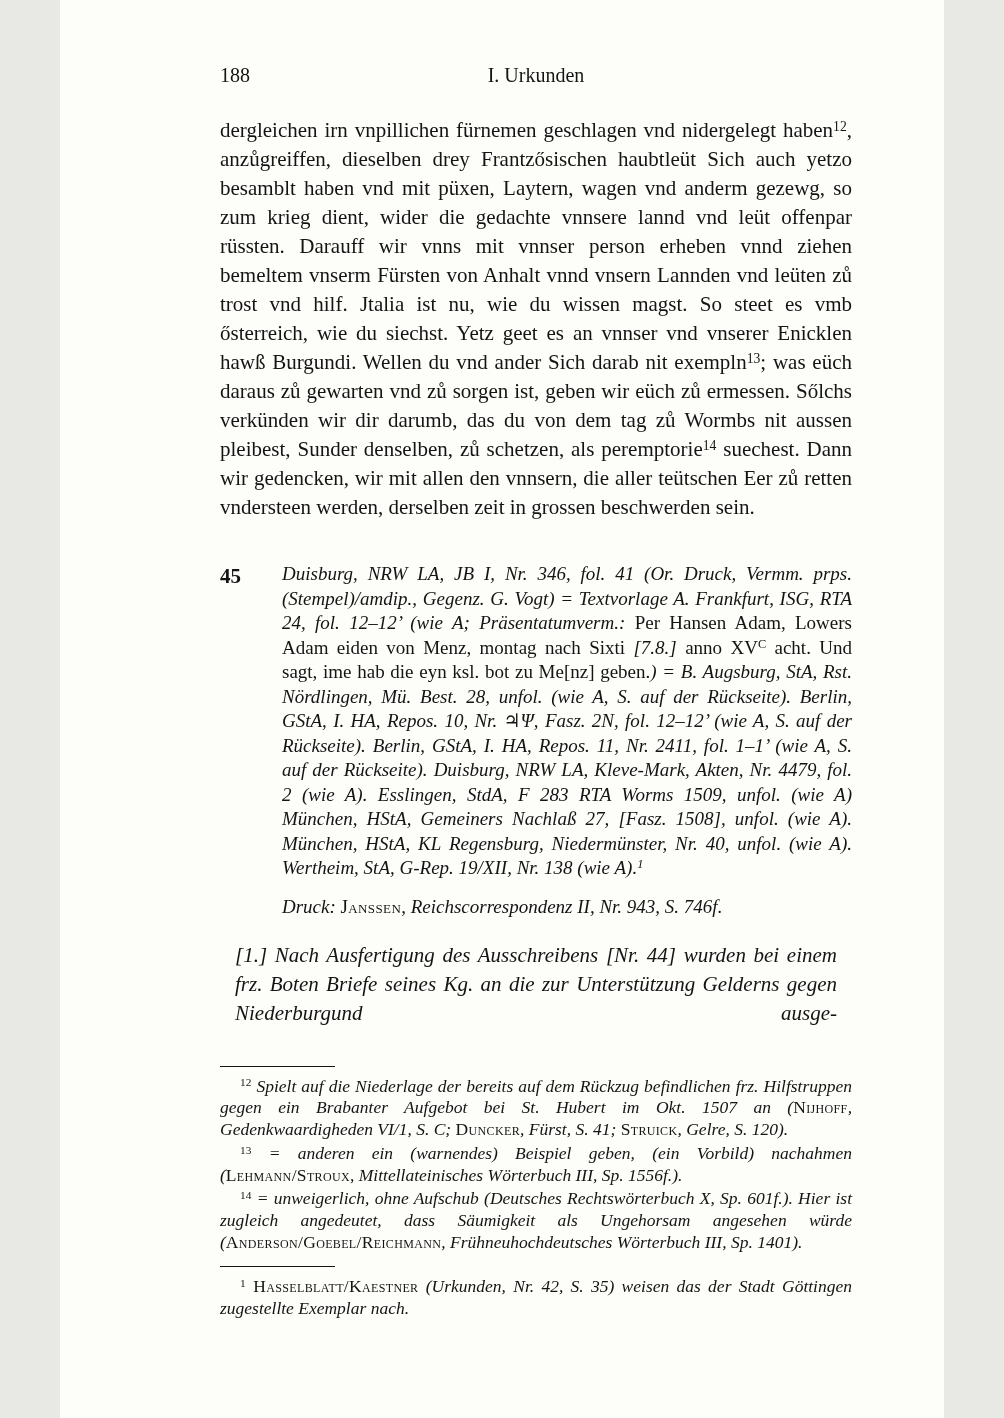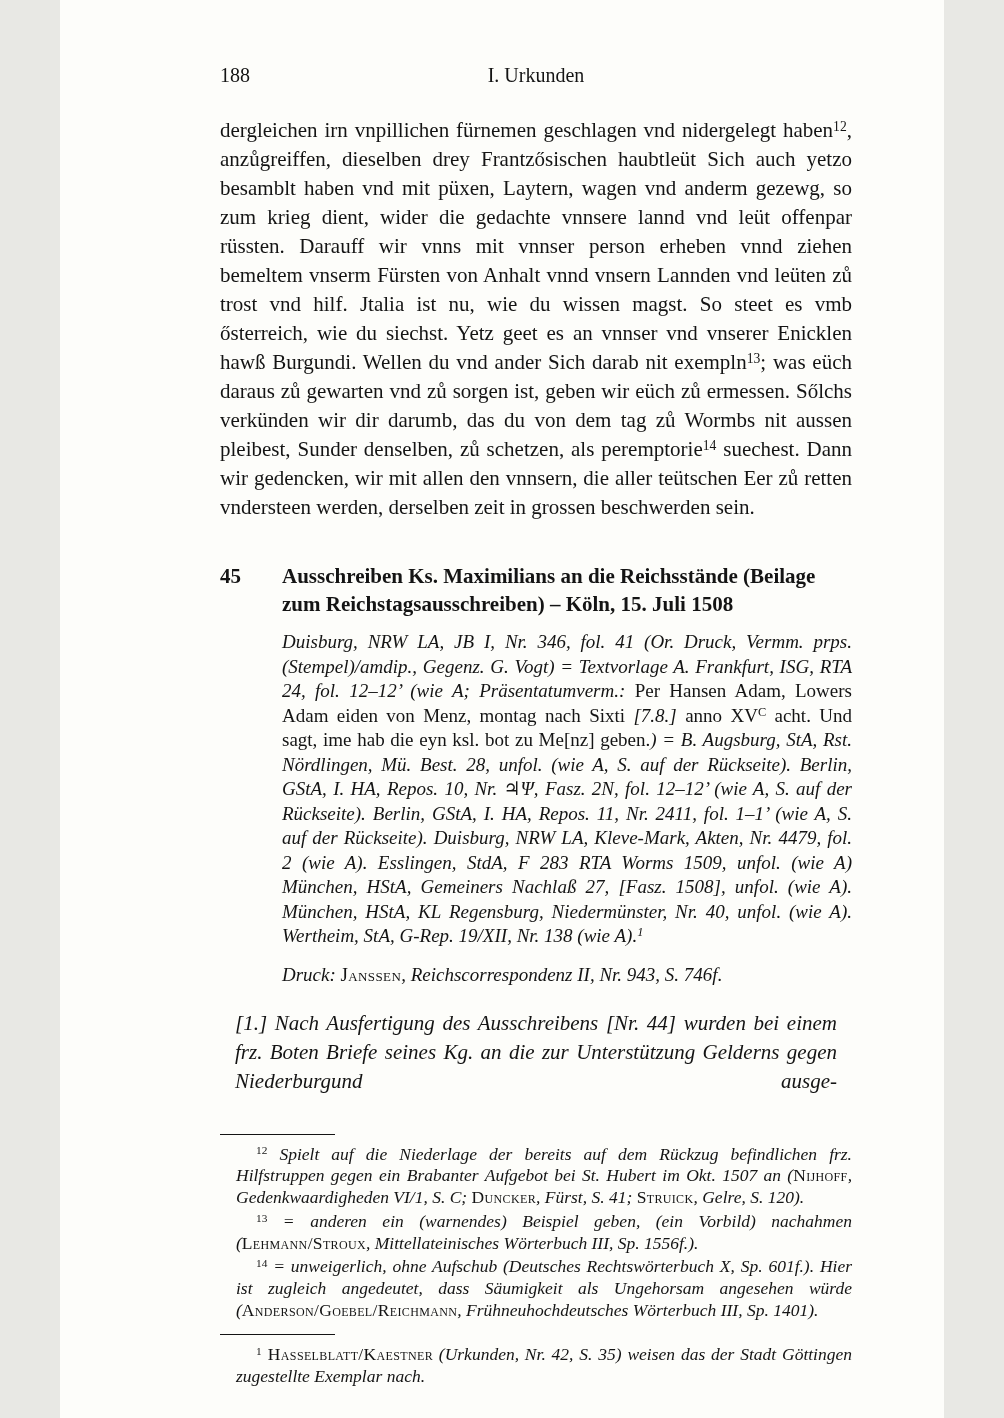--- a/index.html
+++ b/index.html
@@ -63,21 +63,21 @@
     text-align-last: justify;
   }
   .footnotes { margin-top: 38px; }
   .fnrule {
     width: 115px;
     border-top: 1.6px solid #141414;
     margin: 0 0 9px 0;
   }
   .rule2 { margin-top: 12px; }
   .fn {
-    margin: 0 0 2px 16px;
+    margin: 0 0 2px 0;
     font-size: 17.5px;
     line-height: 21.8px;
     font-style: italic;
     text-align: justify;
     text-indent: 20px;
   }
   sup {
     font-size: 0.65em;
     line-height: 0;
     position: relative;
@@ -94,21 +94,20 @@
 
   <header class="pagehead">
     <span class="pagenum">188</span>
     <span class="runtitle">I. Urkunden</span>
   </header>
 
   <p class="bodytext"><span>dergleichen irn vnpillichen fürnemen geschlagen vnd nidergelegt haben</span><sup class="rm">12</sup><span>, anzůgreiffen, dieselben drey Frantzősischen haubtleüt Sich auch yetzo besamblt haben vnd mit püxen, Laytern, wagen vnd anderm gezewg, so zum krieg dient, wider die gedachte vnnsere lannd vnd leüt offenpar rüssten. Darauff wir vnns mit vnnser person erheben vnnd ziehen bemeltem vnserm Fürsten von Anhalt vnnd vnsern Lannden vnd leüten zů trost vnd hilf. Jtalia ist nu, wie du wissen magst. So steet es vmb ősterreich, wie du siechst. Yetz geet es an vnnser vnd vnserer Enicklen hawß Burgundi. Wellen du vnd ander Sich darab nit exempln</span><sup class="rm">13</sup><span>; was eüch daraus zů gewarten vnd zů sorgen ist, geben wir eüch zů ermessen. Sőlchs verkünden wir dir darumb, das du von dem tag zů Wormbs nit aussen pleibest, Sunder denselben, zů schetzen, als peremptorie</span><sup class="rm">14</sup><span> suechest. Dann wir gedencken, wir mit allen den vnnsern, die aller teütschen Eer zů retten vndersteen werden, derselben zeit in grossen beschwerden sein.</span></p>
 
   <section class="entry">
     <span class="entrynum">45</span>
-    <h2 class="entrytitle">Ausschreiben Ks. Maximilians an die Reichsstände (Beilage zum Reichstagsausschreiben) – Köln, 15. Juli 1508</h2>
     <p class="source"><span>Duisburg, NRW LA, JB I, Nr. 346, fol. 41 (Or. Druck, Vermm. prps. (Stempel)/amdip., Gegenz. G. Vogt) = Textvorlage A. Frankfurt, ISG, RTA 24, fol. 12–12’ (wie A; Präsentatumverm.: </span><span class="rm">Per Hansen Adam, Lowers Adam eiden von Menz, montag nach Sixti </span><span>[7.8.]</span><span class="rm"> anno XV</span><sup class="rm">C</sup><span class="rm"> acht. Und sagt, ime hab die eyn ksl. bot zu Me[nz] geben.</span><span>) = B. Augsburg, StA, Rst. Nördlingen, Mü. Best. 28, unfol. (wie A, S. auf der Rückseite). Berlin, GStA, I. HA, Repos. 10, Nr. ♃Ψ, Fasz. 2N, fol. 12–12’ (wie A, S. auf der Rückseite). Berlin, GStA, I. HA, Repos. 11, Nr. 2411, fol. 1–1’ (wie A, S. auf der Rückseite). Duisburg, NRW LA, Kleve-Mark, Akten, Nr. 4479, fol. 2 (wie A). Esslingen, StdA, F 283 RTA Worms 1509, unfol. (wie A) München, HStA, Gemeiners Nachlaß 27, [Fasz. 1508], unfol. (wie A). München, HStA, KL Regensburg, Niedermünster, Nr. 40, unfol. (wie A). Wertheim, StA, G-Rep. 19/XII, Nr. 138 (wie A).</span><sup>1</sup></p>
     <p class="druck"><span>Druck: </span><span class="sc">Janssen</span><span>, Reichscorrespondenz II, Nr. 943, S. 746f.</span></p>
   </section>
 
   <p class="summary"><span>[1.] Nach Ausfertigung des Ausschreibens [Nr. 44] wurden bei einem frz. Boten Briefe seines Kg. an die zur Unterstützung Gelderns gegen Niederburgund ausge-</span></p>
 
   <div class="footnotes">
     <div class="fnrule"></div>
     <p class="fn"><sup class="rm">12</sup><span> Spielt auf die Niederlage der bereits auf dem Rückzug befindlichen frz. Hilfstruppen gegen ein Brabanter Aufgebot bei St. Hubert im Okt. 1507 an (</span><span class="sc">Nijhoff</span><span>, Gedenkwaardigheden VI/1, S. C; </span><span class="sc">Duncker</span><span>, Fürst, S. 41; </span><span class="sc">Struick</span><span>, Gelre, S. 120).</span></p>
     <p class="fn"><sup class="rm">13</sup><span> = anderen ein (warnendes) Beispiel geben, (ein Vorbild) nachahmen (</span><span class="sc">Lehmann/Stroux</span><span>, Mittellateinisches Wörterbuch III, Sp. 1556f.).</span></p>

